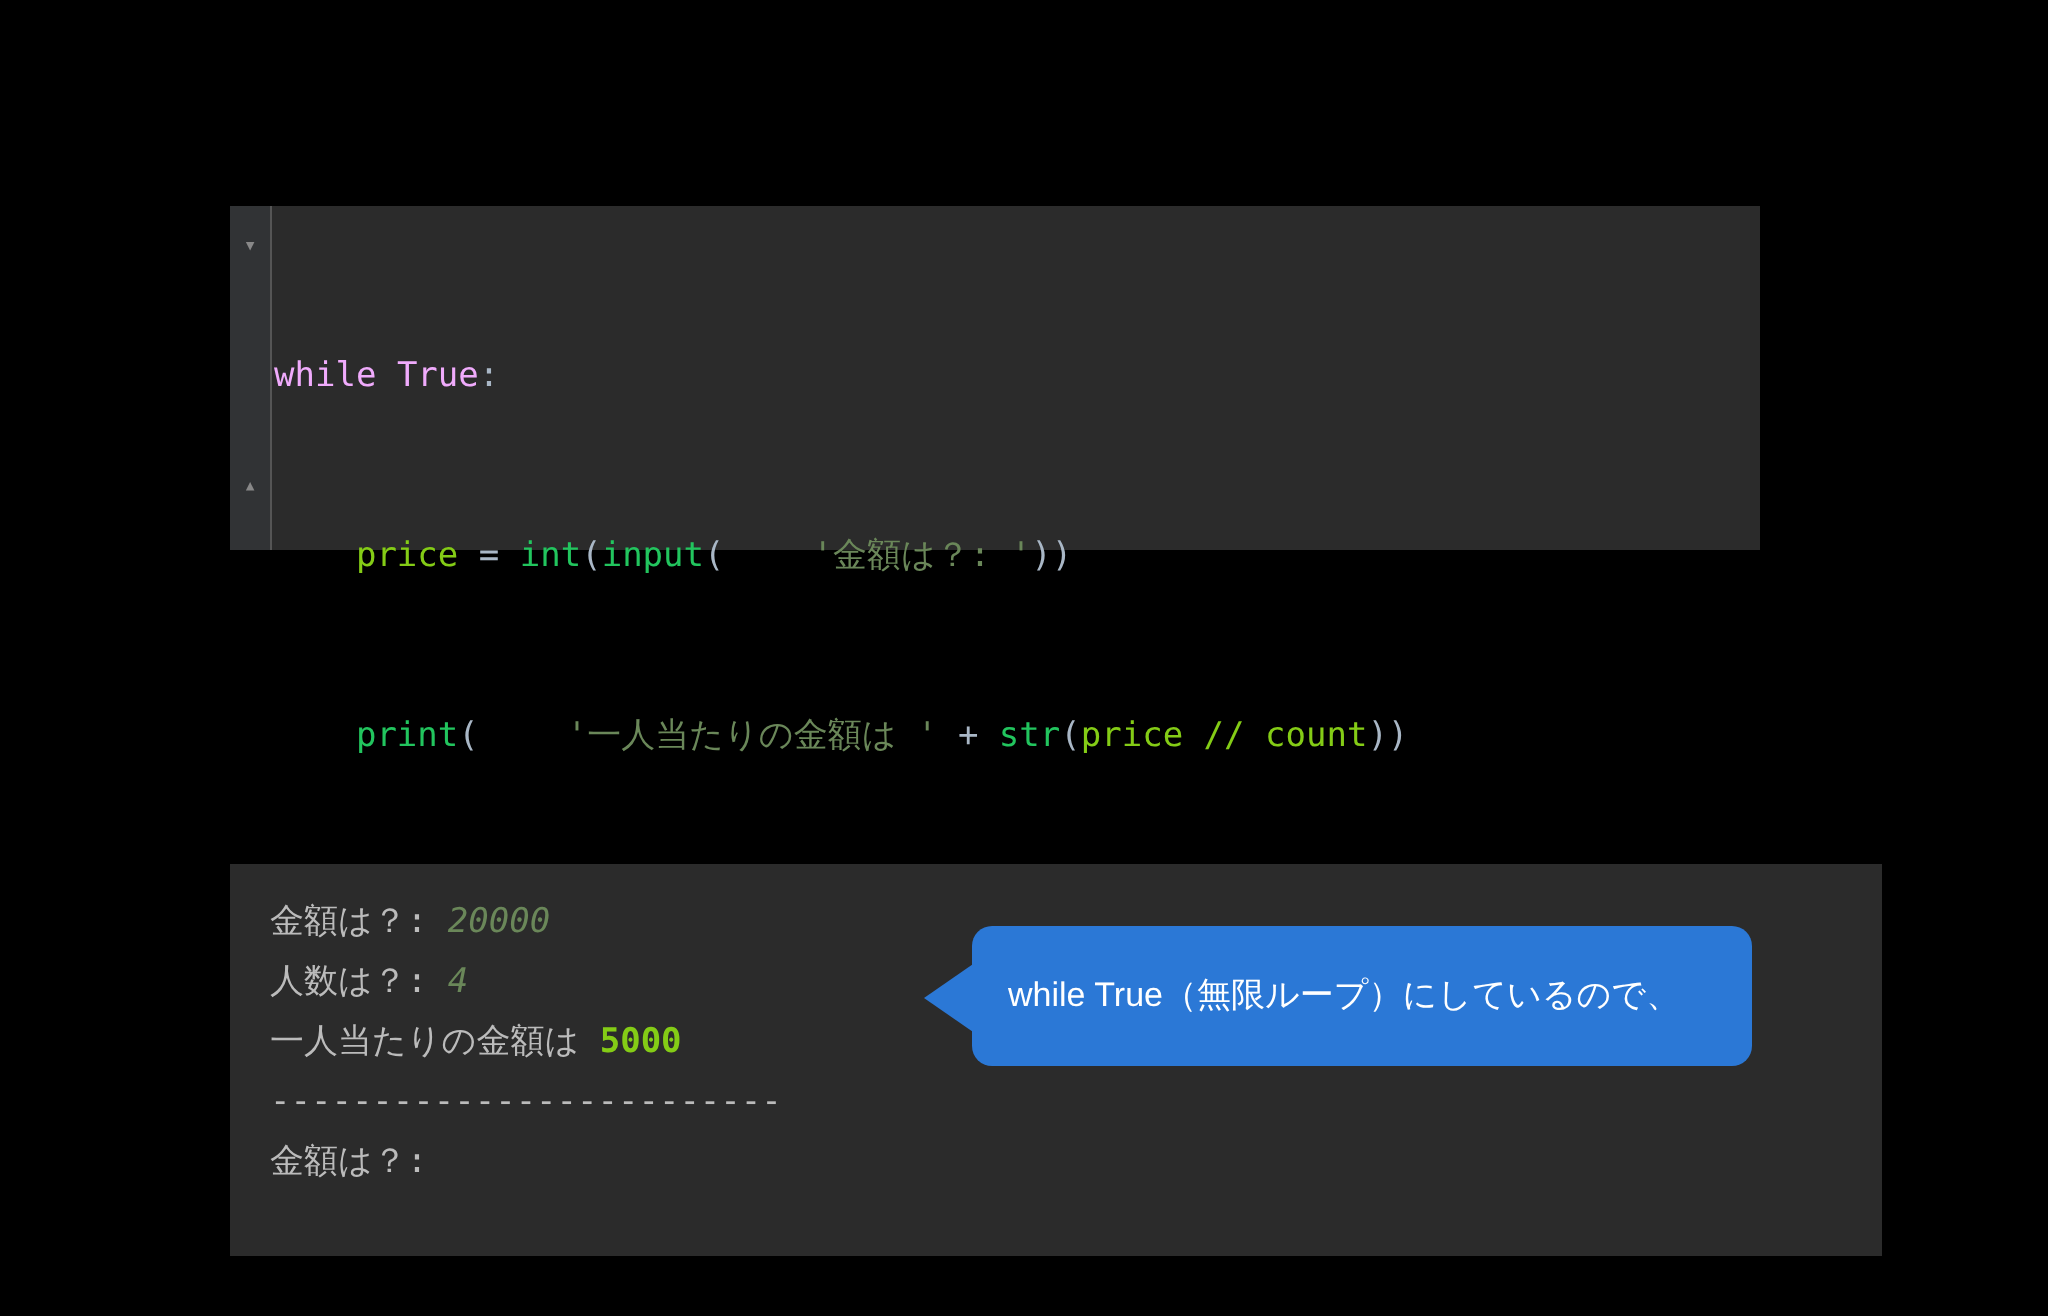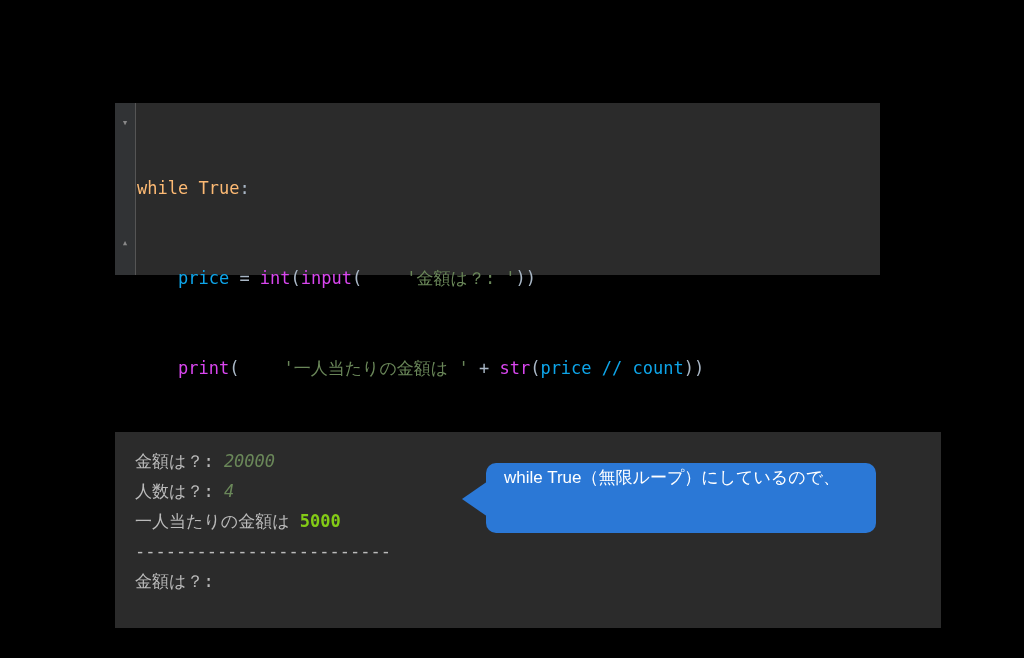--- a/index.html
+++ b/index.html
@@ -44,26 +44,26 @@
     text-align: center;
   }
   .code-lines {
     position: absolute;
     left: 22px;
     top: 10px;
     right: 0;
     white-space: pre;
   }
   .code-lines div { height: 30px; }
-  .kw { color: #fdba74; }
-  .builtin { color: #d946ef; }
+  .kw { color: #f0abfc; }
+  .builtin { color: #22c55e; }
   .str { color: #6a8759; margin-left: 44px; }
   .num { color: #6897bb; }
   .op { color: #a9b7c6; }
-  .id { color: #0ea5e9; }
+  .id { color: #84cc16; }
 
   .output-panel {
     position: absolute;
     left: 115px;
     top: 432px;
     width: 826px;
     height: 196px;
     background: #2b2b2b;
     color: #bbbbbb;
     font-size: 17px;
@@ -80,21 +80,21 @@
     left: 486px;
     top: 463px;
     width: 390px;
     height: 70px;
     background: #2b78d6;
     color: #ffffff;
     border-radius: 10px;
     font-family: "Hiragino Sans", "Meiryo", sans-serif;
     font-size: 17px;
     line-height: 26px;
-    padding: 2px 18px;
+    padding: 22px 18px;
     box-sizing: border-box;
   }
   .callout-arrow {
     position: absolute;
     left: -24px;
     top: 18px;
     width: 0;
     height: 0;
     border-top: 18px solid transparent;
     border-bottom: 18px solid transparent;

